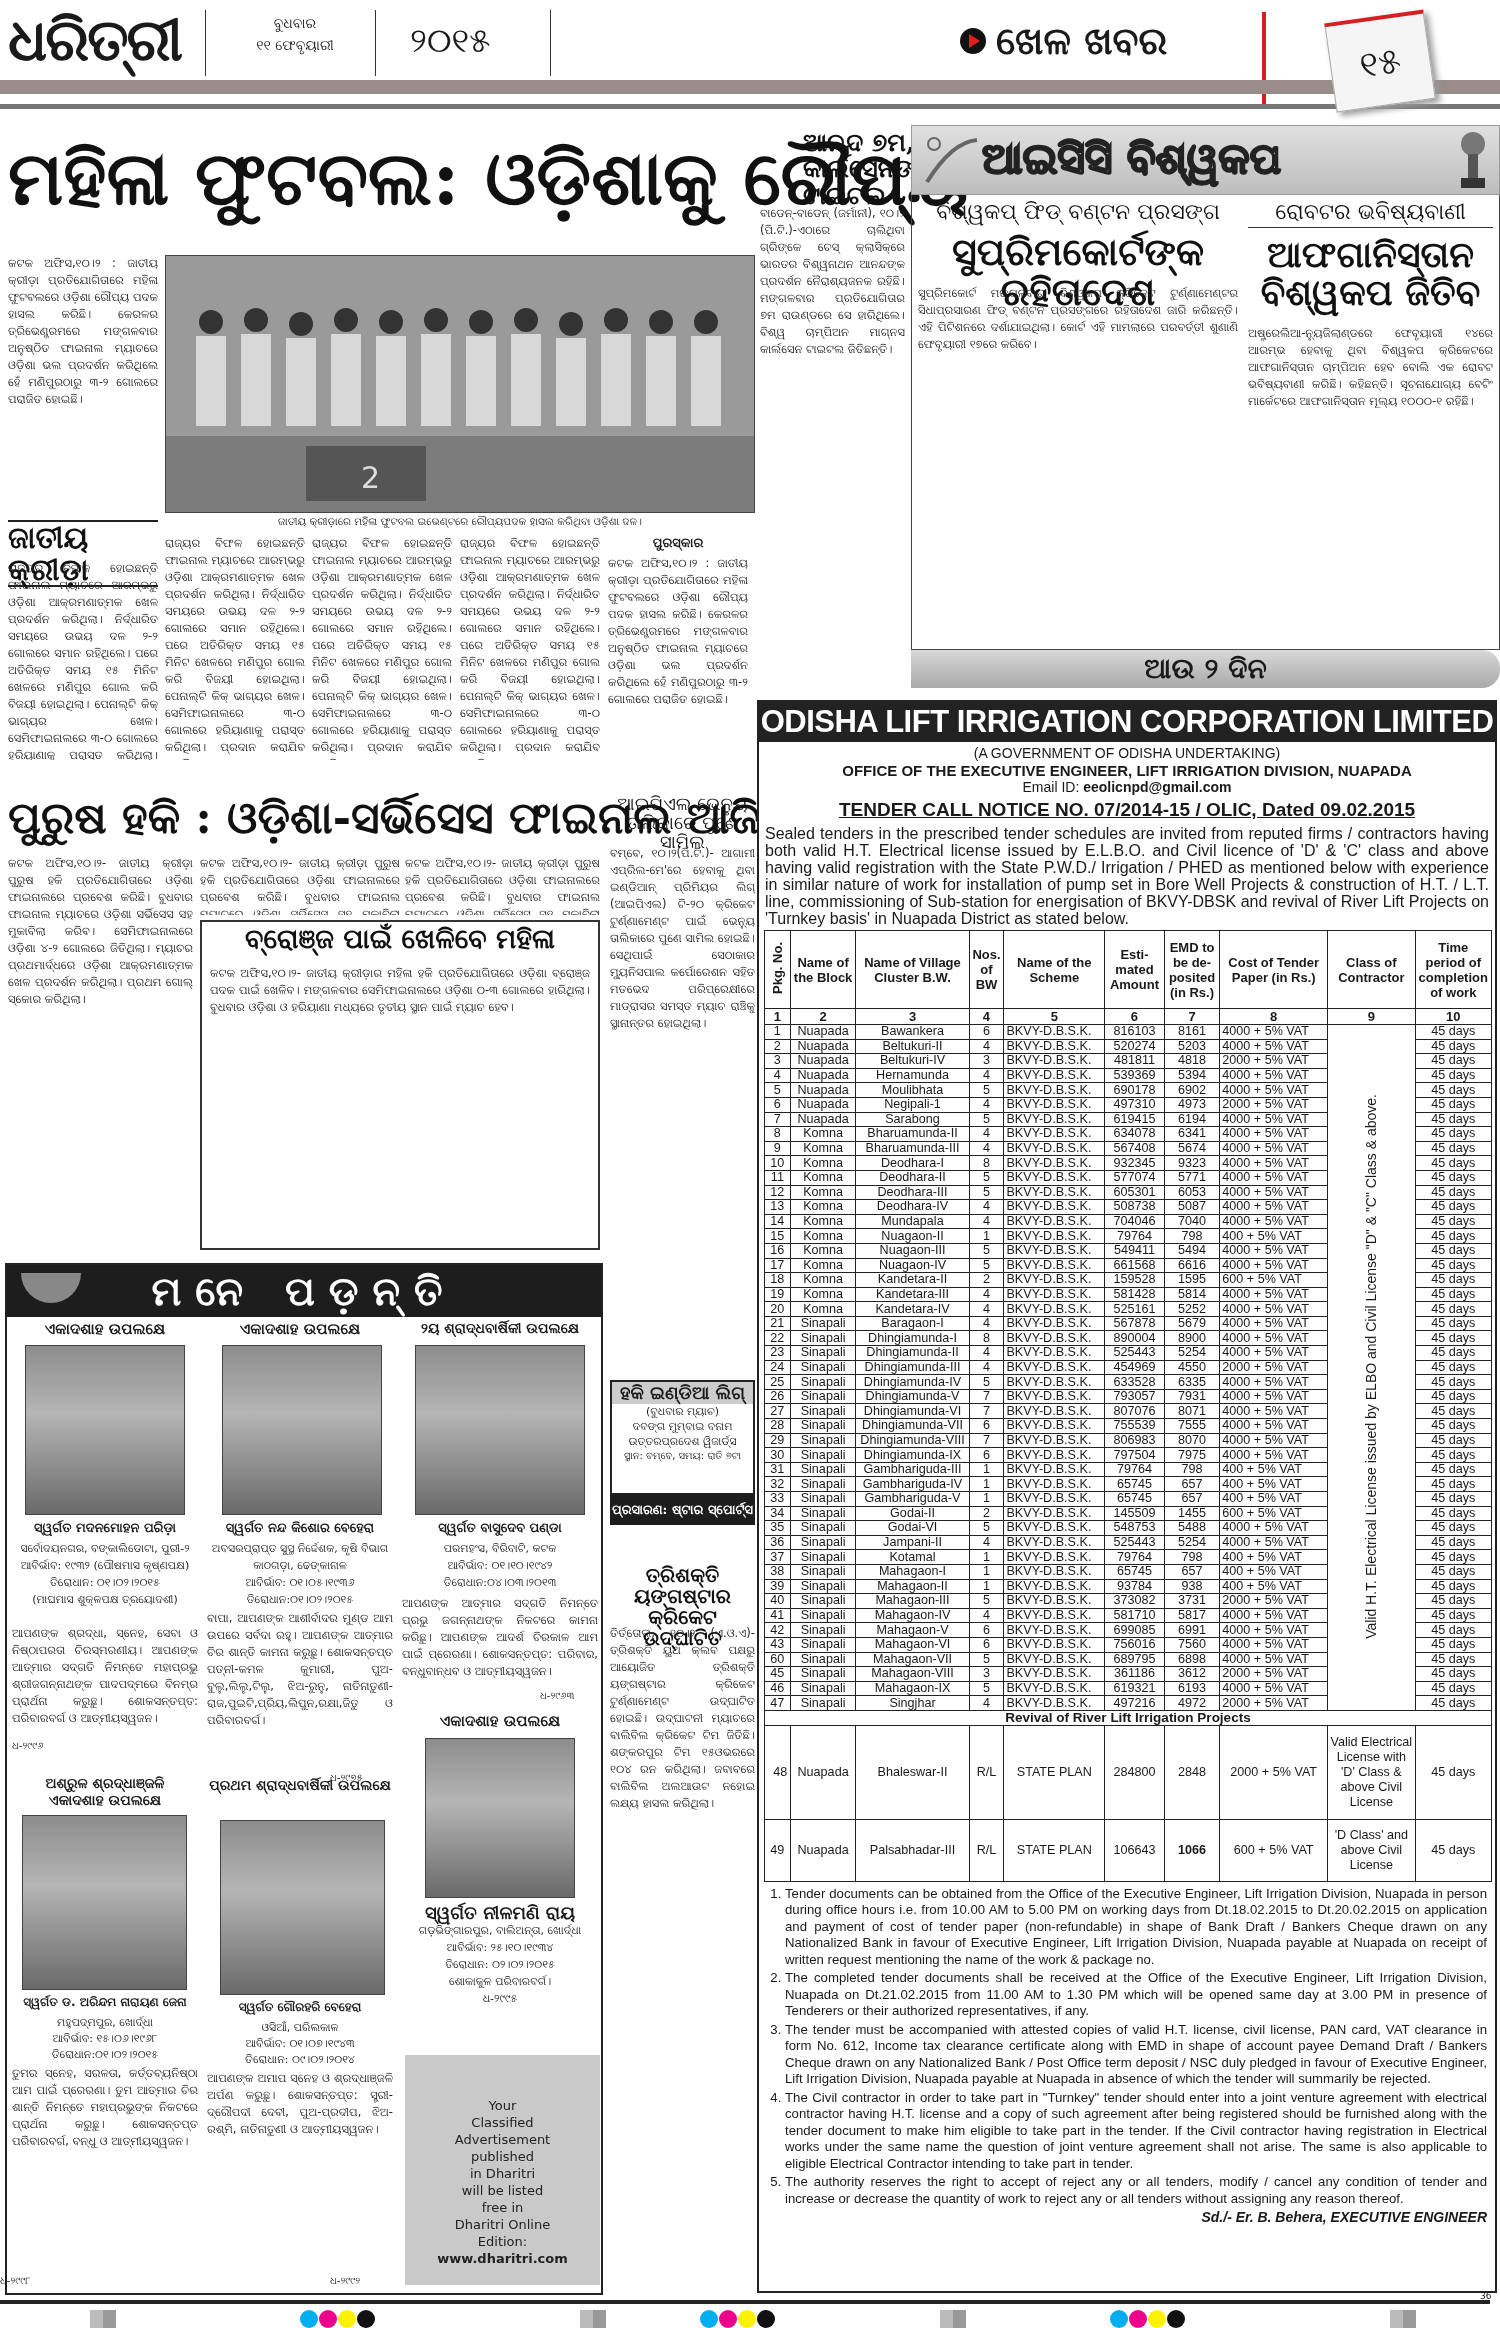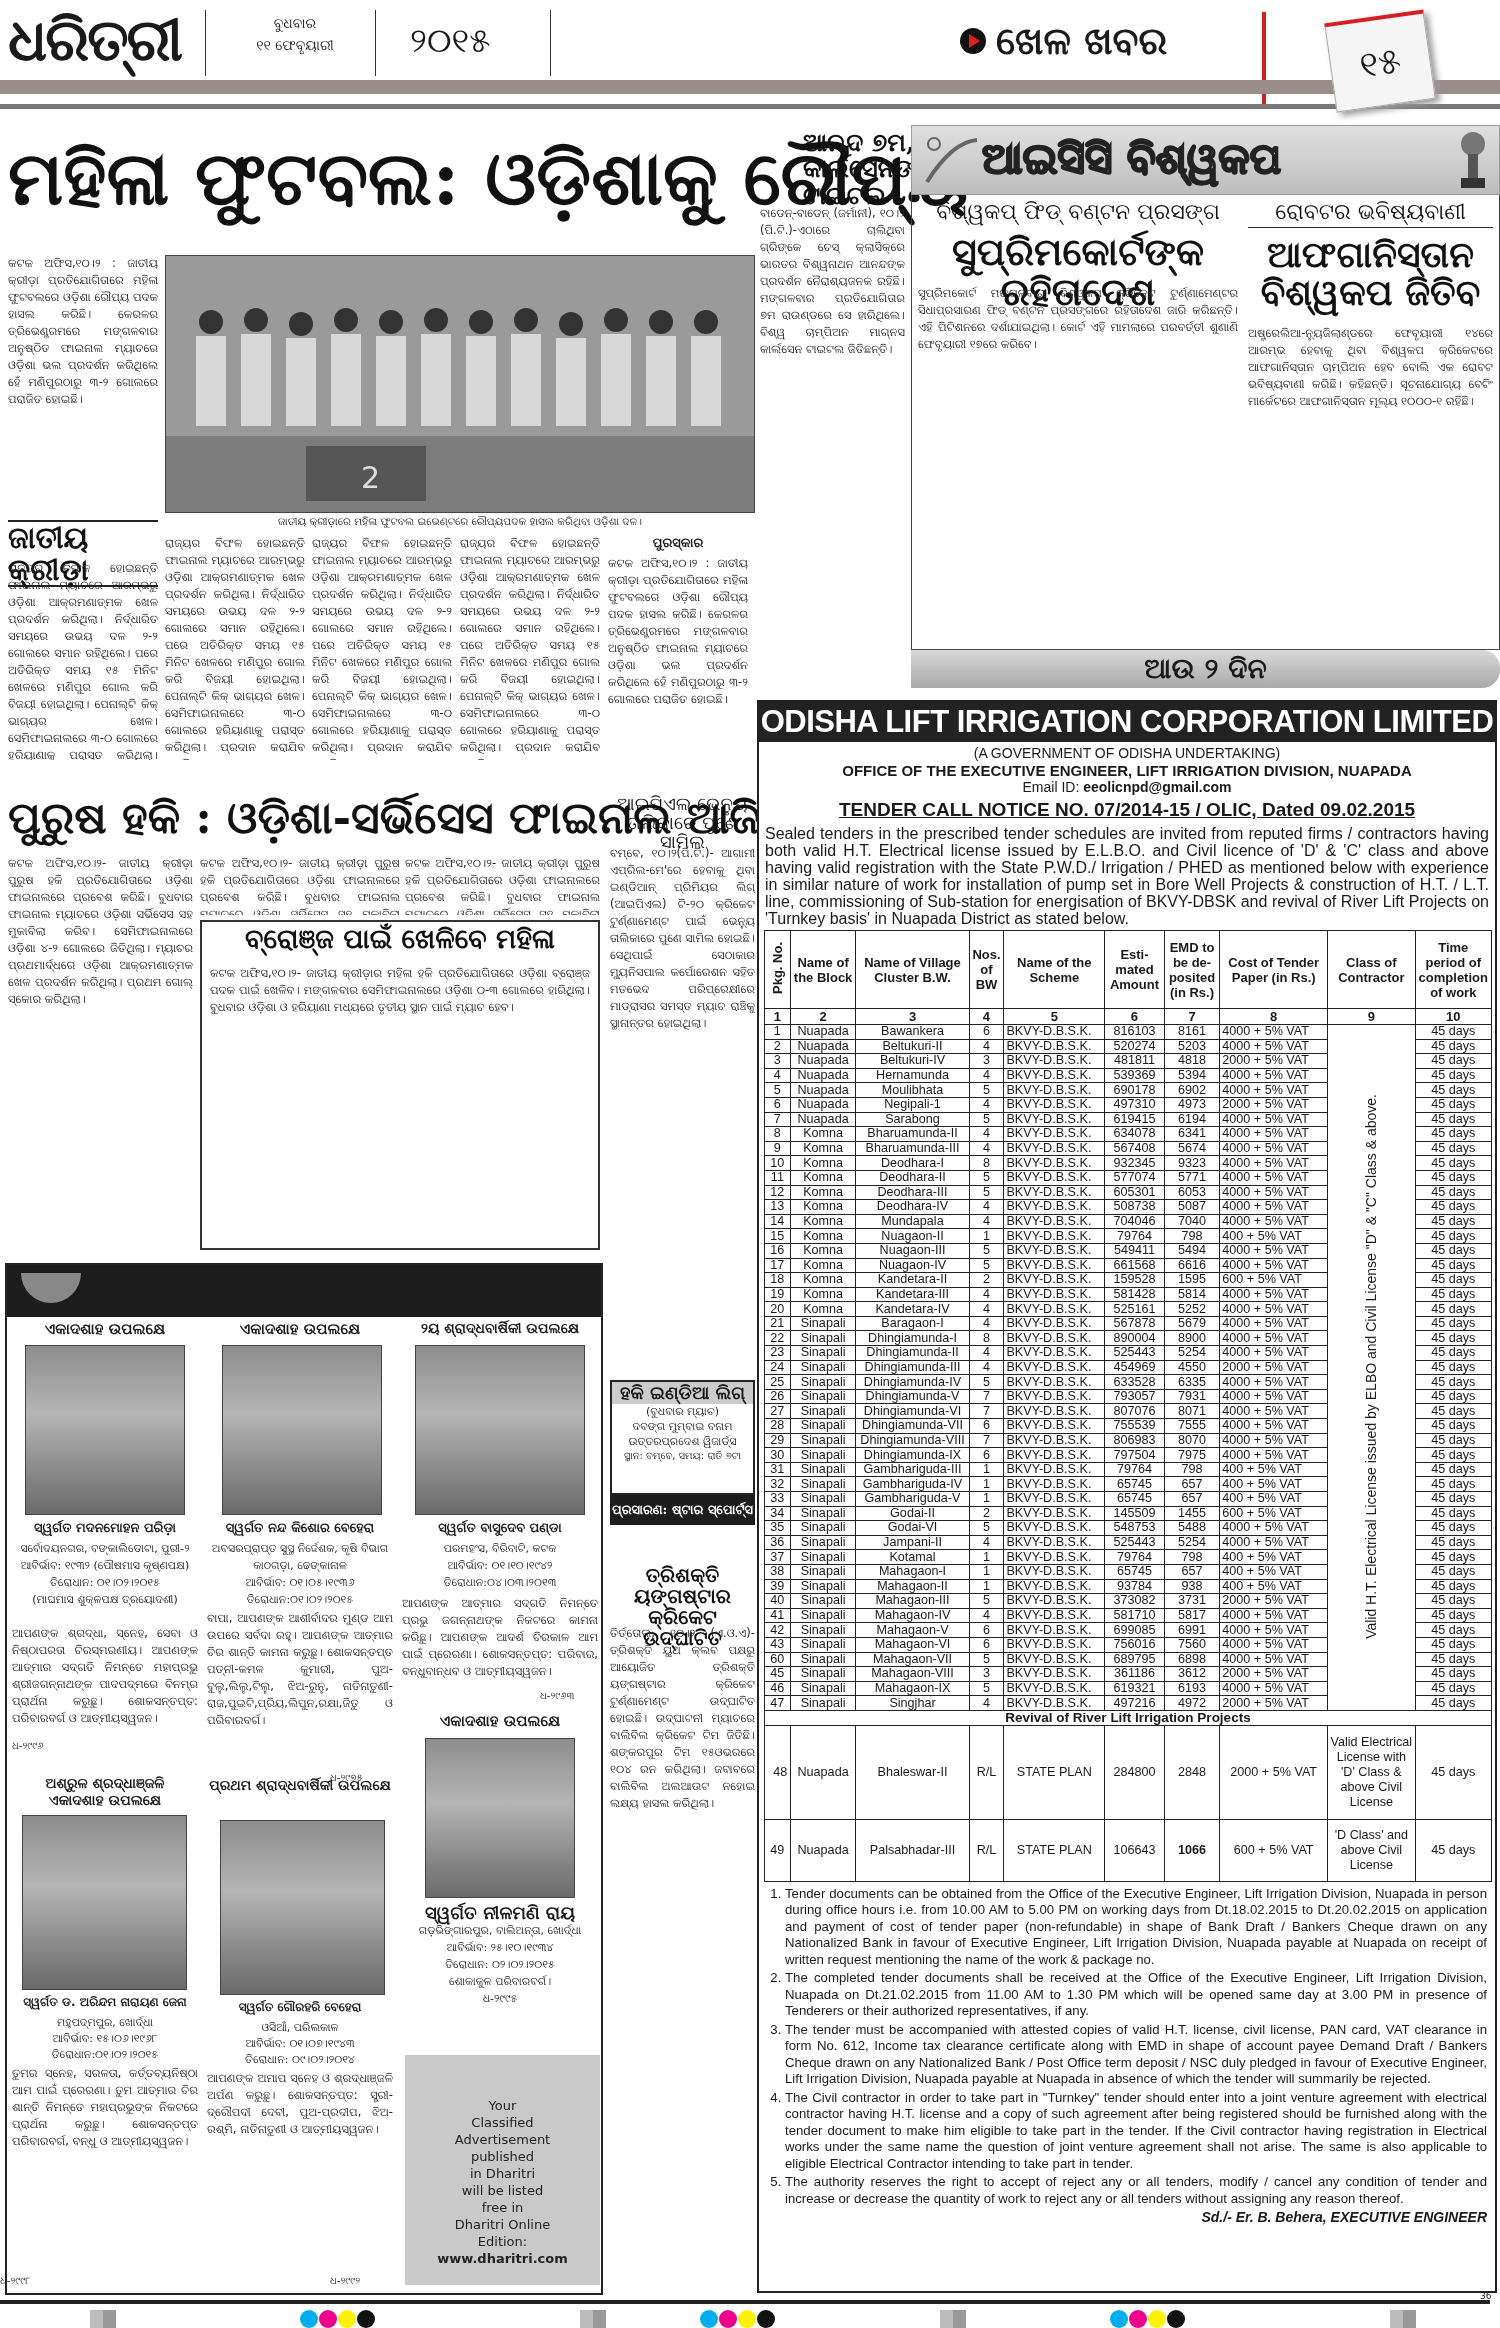--- a/index.html
+++ b/index.html
@@ -168,20 +168,21 @@
 
 <div class="abs h-big" style="left:610px;top:1565px;width:145px;font-size:20px;text-align:center">
   <div>ତ୍ରିଶକ୍ତି ୟଙ୍ଗଷ୍ଟାର</div>
   <div>କ୍ରିକେଟ ଉଦ୍‌ଘାଟିତ</div>
 </div>
 <div class="abs body-text" style="left:610px;top:1625px;width:145px;height:670px;overflow:hidden">ତିର୍ତ୍ତୋଲ, ୧୦।୨ (ଏ.ଓ.ଏ)- ତ୍ରିଶକ୍ତି ୟୁଥ କ୍ଲବ ପକ୍ଷରୁ ଆୟୋଜିତ ତ୍ରିଶକ୍ତି ୟଙ୍ଗଷ୍ଟାର କ୍ରିକେଟ ଟୁର୍ଣ୍ଣାମେଣ୍ଟ ଉଦ୍‌ଘାଟିତ ହୋଇଛି। ଉଦ୍‌ଘାଟନୀ ମ୍ୟାଚରେ ବାଲିବିଲ କ୍ରିକେଟ ଟିମ ଜିତିଛି। ଶଙ୍କରପୁର ଟିମ ୧୫ଓଭରରେ ୧୦୪ ରନ କରିଥିଲା। ଜବାବରେ ବାଲିବିଲ ଅଲଆଉଟ ନହୋଇ ଲକ୍ଷ୍ୟ ହାସଲ କରିଥିଲା।</div>
 
 <div class="abs" style="left:5px;top:1263px;width:598px;height:1032px;border:2px solid #222"></div>
 <div class="abs dark-banner" style="left:7px;top:1265px;width:594px;height:52px;font-size:40px;line-height:52px;letter-spacing:14px">
   <span style="position:absolute;left:14px;top:8px;width:60px;height:30px;border-radius:0 0 30px 30px;background:#888"></span>
+  <span>ମନେ ପଡ଼ନ୍ତି</span>
 </div>
 
 <div class="abs" style="left:10px;top:1320px;width:190px;text-align:center;font-size:15px;font-weight:bold">ଏକାଦଶାହ ଉପଲକ୍ଷେ</div>
 <div class="abs photo" style="left:25px;top:1345px;width:160px;height:170px"></div>
 <div class="abs" style="left:10px;top:1520px;width:190px;text-align:center;font-size:13px;font-weight:bold">ସ୍ୱର୍ଗତ ମଦନମୋହନ ପରିଡ଼ା</div>
 <div class="abs" style="left:10px;top:1540px;width:190px;text-align:center;font-size:11px;line-height:17px">
   <div>ସର୍ବୋଦୟନଗର, ବଙ୍କାଲିଡୋଟା, ପୁରୀ-୨</div>
   <div>ଆବିର୍ଭାବ: ୧୯୩୨ (ପୌଷମାସ କୃଷ୍ଣପକ୍ଷ)</div>
   <div>ତିରୋଧାନ: ୦୧।୦୨।୨୦୧୫</div>
   <div>(ମାଘମାସ ଶୁକ୍ଳପକ୍ଷ ତ୍ରୟୋଦଶୀ)</div>

